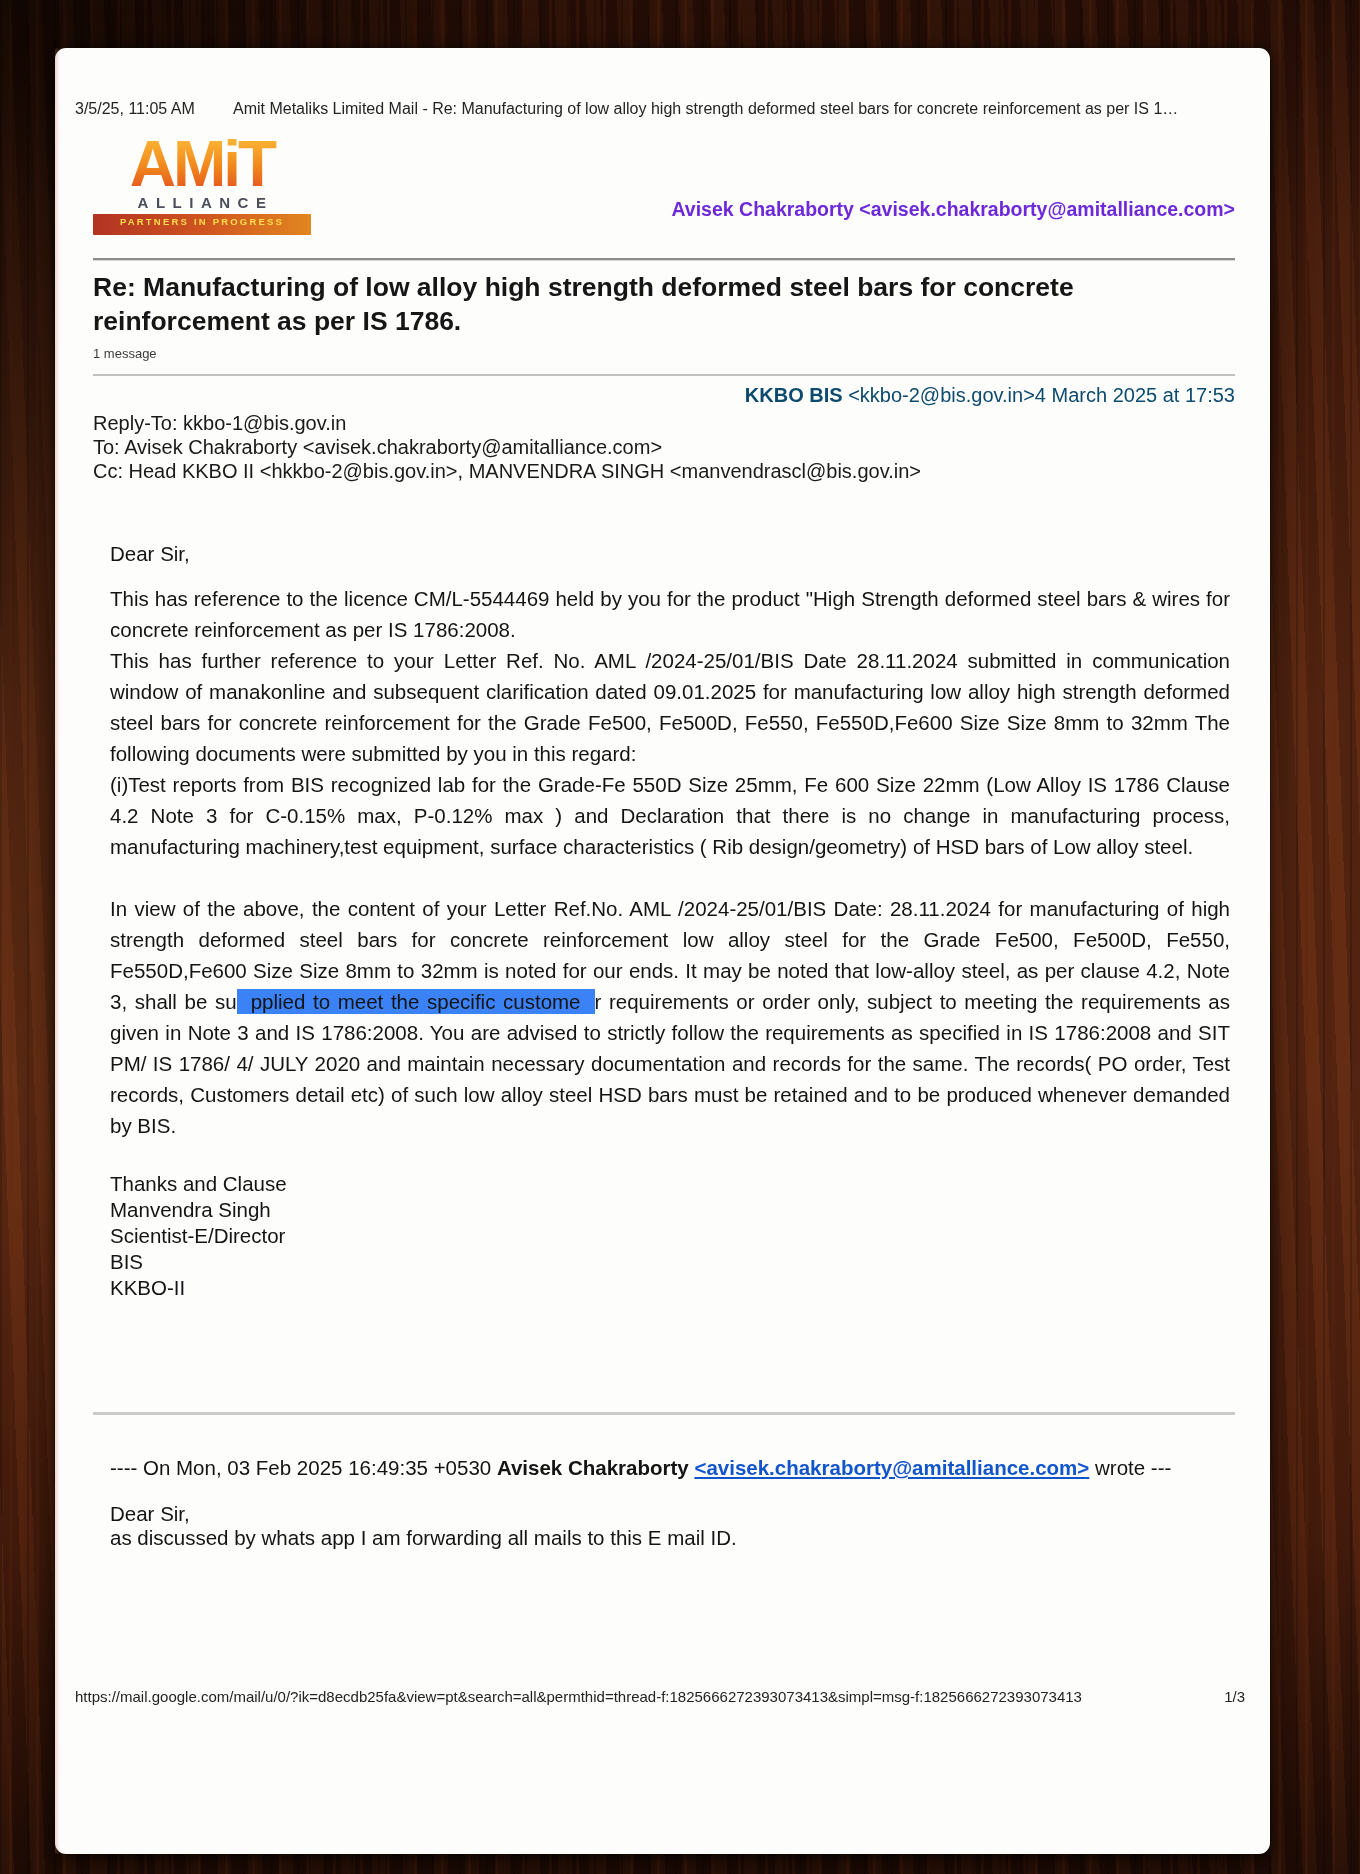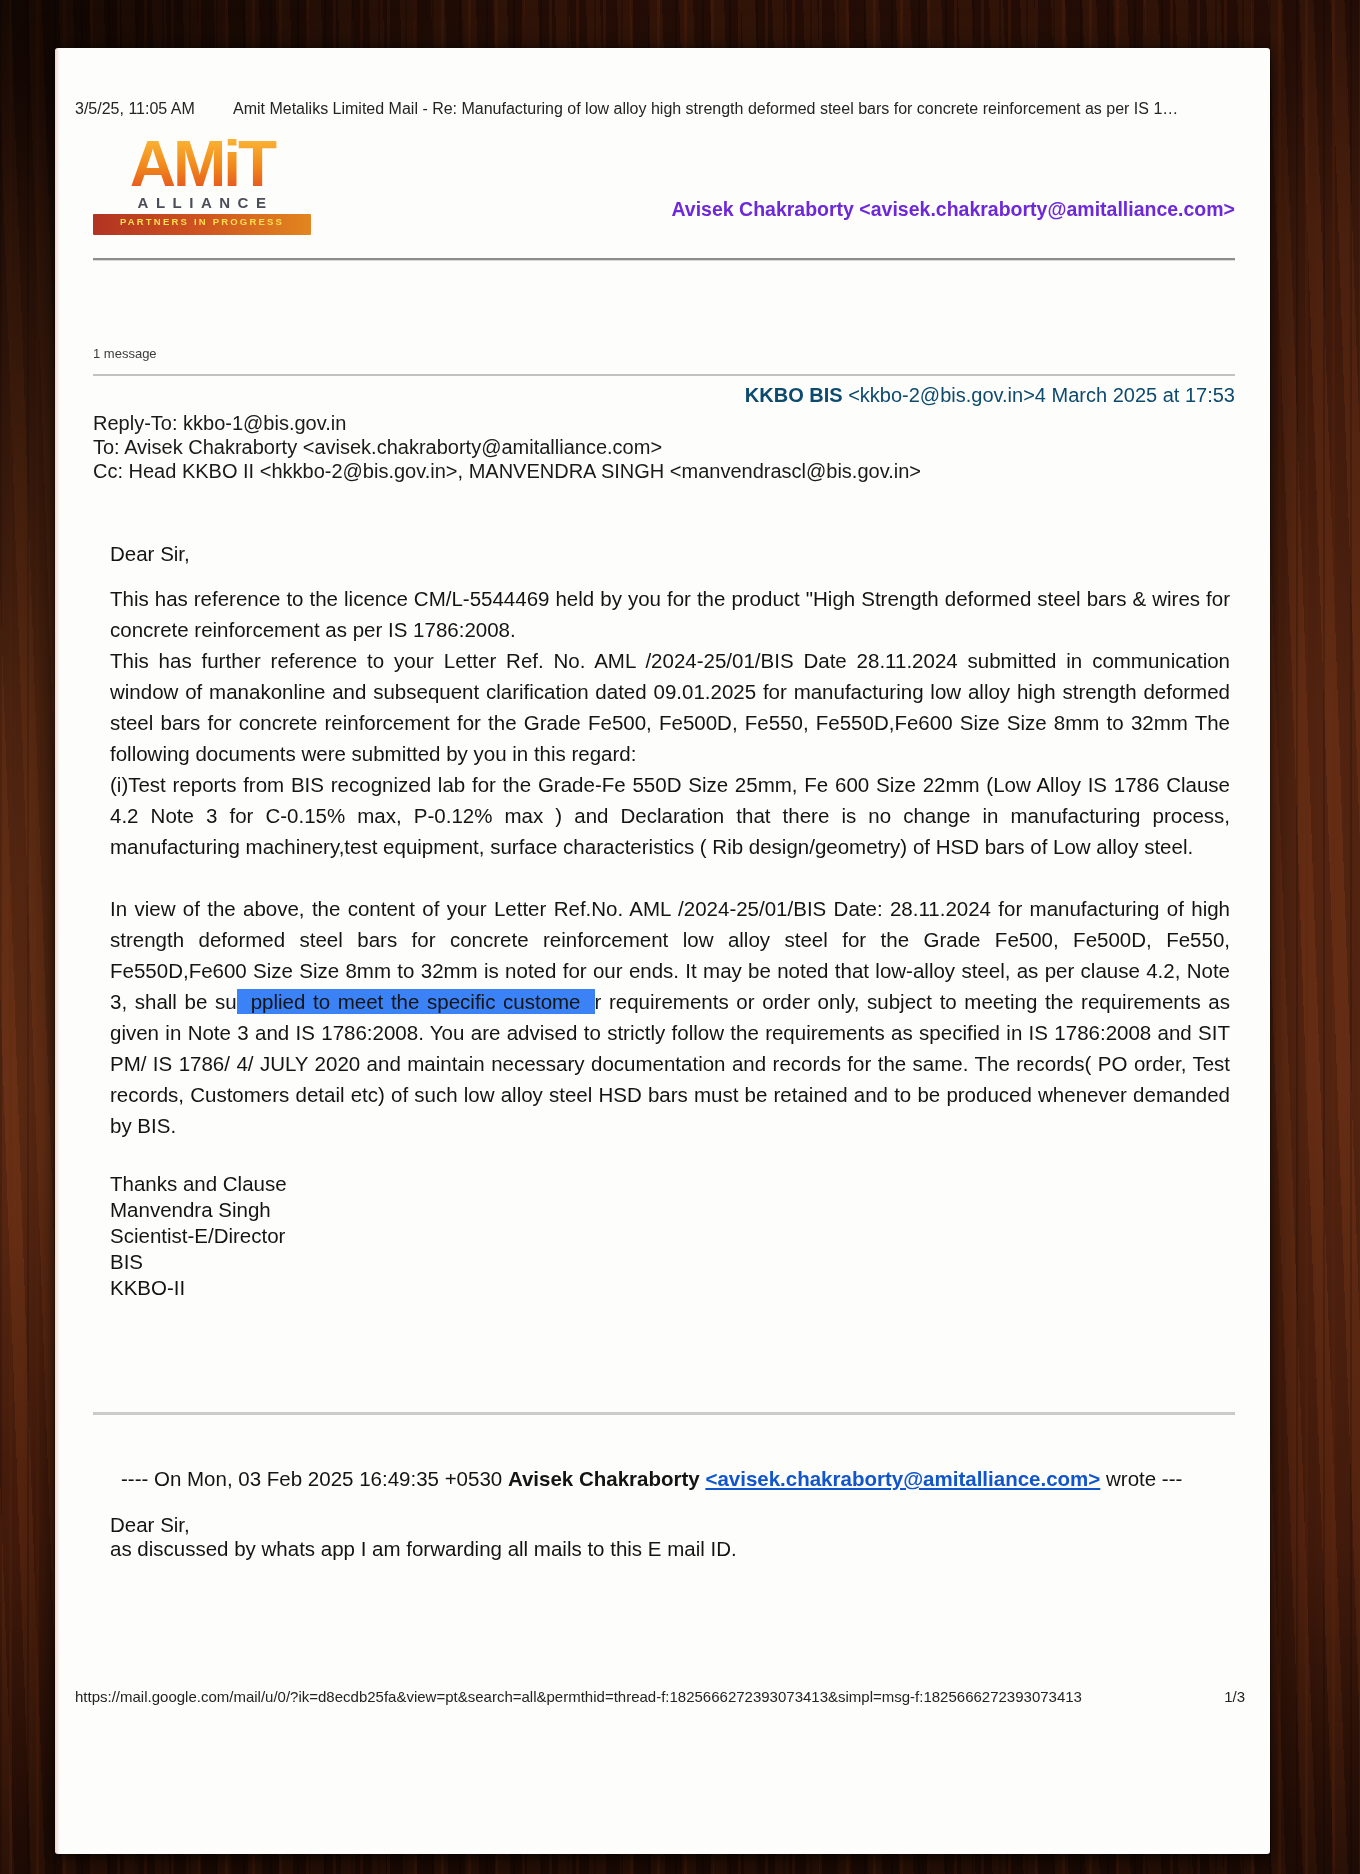--- a/index.html
+++ b/index.html
@@ -9,21 +9,21 @@
     background-color:#451c0d;
     background-image:
       linear-gradient(115deg, rgba(0,0,0,.55) 0%, rgba(0,0,0,0) 26%),
       radial-gradient(1600px 1200px at 30% 42%, rgba(255,140,60,.16), rgba(0,0,0,0) 62%),
       repeating-linear-gradient(90deg, rgba(0,0,0,.20) 0 2px, rgba(0,0,0,0) 2px 9px, rgba(95,38,14,.28) 9px 12px, rgba(0,0,0,0) 12px 27px),
       repeating-linear-gradient(88deg, rgba(160,75,28,.10) 0 14px, rgba(30,10,4,.18) 14px 31px),
       linear-gradient(180deg, #230d06 0%, #3f1a0c 12%, #5a2712 38%, #5e2913 58%, #4a1e0d 82%, #1d0b05 100%);
   }
   .page{
     position:absolute;left:55px;top:48px;width:1215px;height:1806px;
-    background:#fdfdfc;border-radius:3px;
+    background:#fdfdfc;border-radius:11px;
     box-shadow:0 6px 38px rgba(0,0,0,.65), 0 2px 8px rgba(0,0,0,.5);
   }
   .page::after{
     content:"";position:absolute;left:0;top:0;bottom:0;width:5px;
     background:linear-gradient(90deg, rgba(205,120,92,.30), rgba(205,120,92,0));
     border-radius:3px 0 0 3px;pointer-events:none;
   }
   .meta-row{position:absolute;top:52px;left:0;right:0;height:20px;font-size:16px;color:#242424;}
   .meta-time{position:absolute;left:20px;white-space:nowrap;}
   .meta-title{position:absolute;left:178px;white-space:nowrap;}
@@ -58,21 +58,21 @@
   .body{position:absolute;top:490px;left:55px;width:1120px;
     font-size:20.5px;line-height:31px;color:#141414;}
   .salutation{margin:0;}
   .para{margin:14px 0 0 0;text-align:justify;}
   .para + .para{margin-top:31px;}
   .pre-line{white-space:pre-line;}
   mark{background:#3b82f6;color:inherit;padding:1px 14px;}
   .sig{margin-top:30px;line-height:26px;}
 
   .quoted{position:absolute;top:1408px;left:55px;width:1130px;font-size:20.5px;color:#141414;}
-  .q-head{margin:11px;}
+  .q-head{margin:0;}
   .mail-link{color:#1155cc;font-weight:700;text-decoration:underline;cursor:pointer;}
   .q-sal{margin:22px 0 0 0;}
   .q-line{margin:0;}
 
   .footer{position:absolute;top:1640px;left:20px;right:25px;display:flex;
     justify-content:space-between;font-size:15px;color:#232323;}
   .f-url{white-space:nowrap;}
 </style>
 </head>
 <body>
@@ -87,20 +87,21 @@
   <div class="logo">
     <div class="logo-word">AMiT</div>
     <div class="logo-sub">ALLIANCE</div>
     <div class="logo-banner">PARTNERS IN PROGRESS</div>
   </div>
 
   <div class="account">Avisek Chakraborty &lt;avisek.chakraborty@amitalliance.com&gt;</div>
 
   <div class="rule rule-1"></div>
 
+  <h1 class="subject">Re: Manufacturing of low alloy high strength deformed steel bars for concrete reinforcement as per IS 1786.</h1>
   <div class="msg-count">1 message</div>
 
   <div class="rule rule-2"></div>
 
   <div class="from-row">
     <div>
       <span class="b">KKBO BIS</span><span> &lt;kkbo-2@bis.gov.in&gt;</span>
     </div>
     <div>4 March 2025 at 17:53</div>
   </div>

